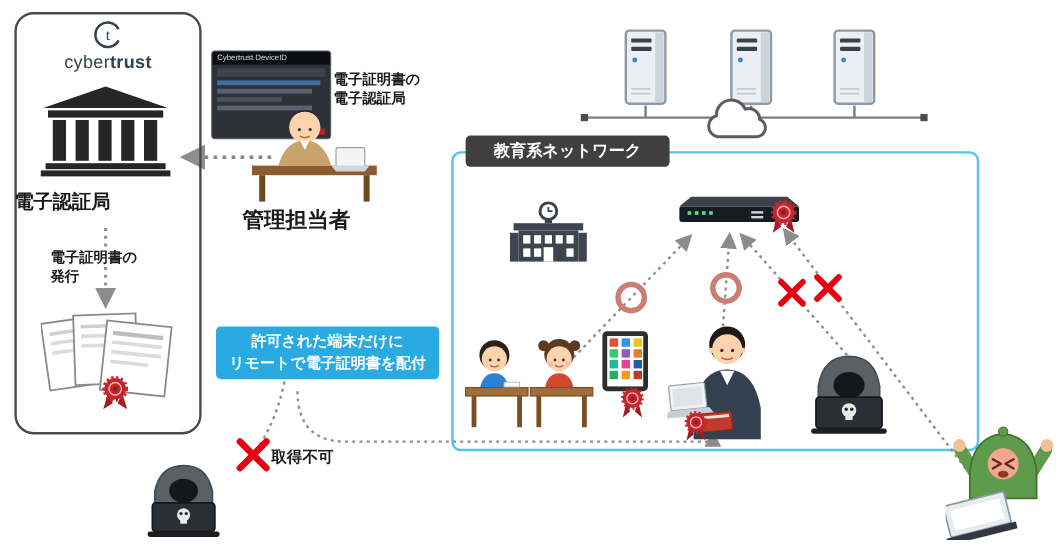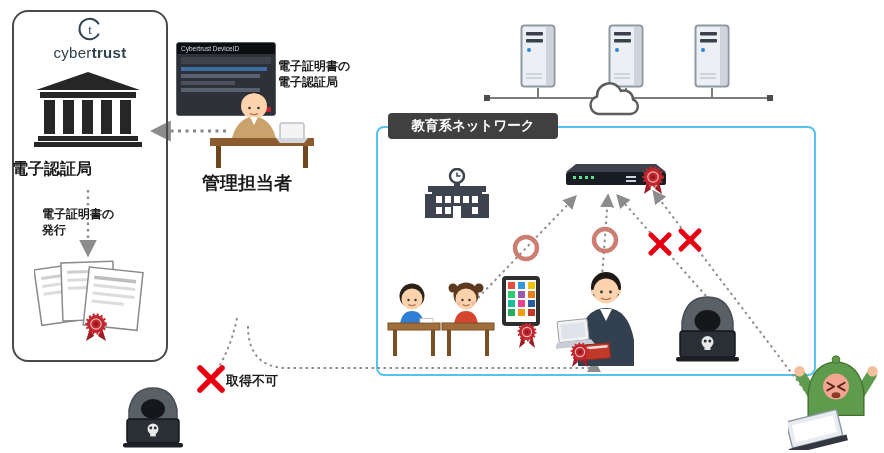--- a/index.html
+++ b/index.html
@@ -175,20 +175,24 @@
     <rect x="14" y="60" width="5" height="22" fill="#6f471f"></rect>
     <rect x="101" y="60" width="5" height="22" fill="#6f471f"></rect>
     <g>
       <rect x="78" y="37" width="24" height="16" rx="1.5" fill="#f4f4f4" stroke="#9aa0a8"></rect>
       <polygon points="74,52 106,52 102,57 78,57" fill="#d2d7dd"></polygon>
     </g>
   </svg>
 
   <div class="abs jp-label" style="left:202px;top:171px;width:120px;font-size:18px;z-index:2">管理担当者</div>
 
+  <div class="abs callout">
+    <span>許可された端末だけに</span>
+    <span>リモートで電子証明書を配付</span>
+  </div>
 
   <div class="abs net-title">教育系ネットワーク</div>
 
   <svg class="abs art" style="left:424px;top:168px" width="66" height="52" viewBox="0 0 66 52">
     <g fill="#3d4450">
       <rect x="30" y="11" width="6" height="7"></rect>
       <rect x="4" y="18" width="58" height="6"></rect>
       <rect x="8" y="24" width="50" height="26"></rect>
       <rect x="1" y="26" width="7" height="24"></rect>
       <rect x="58" y="26" width="7" height="24"></rect>

